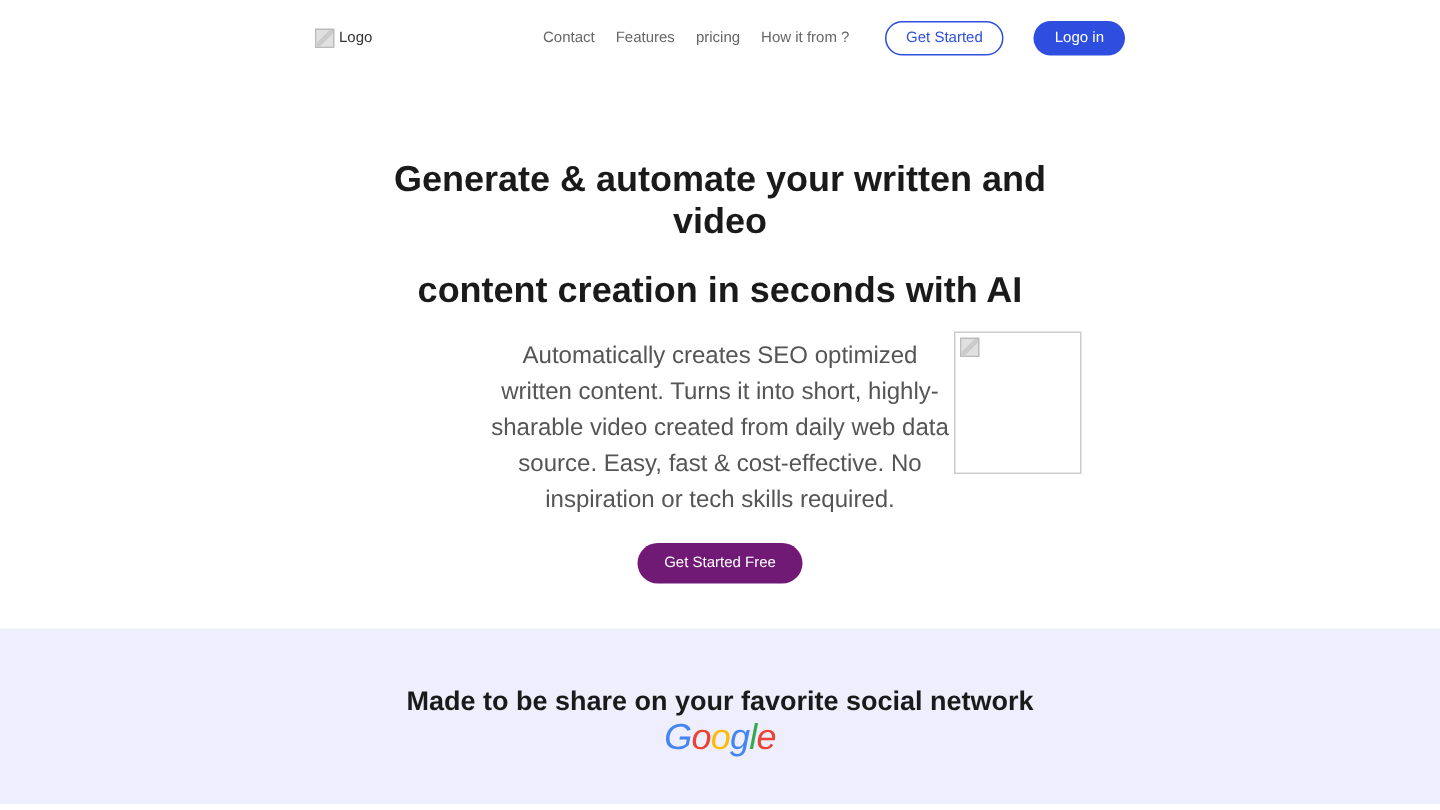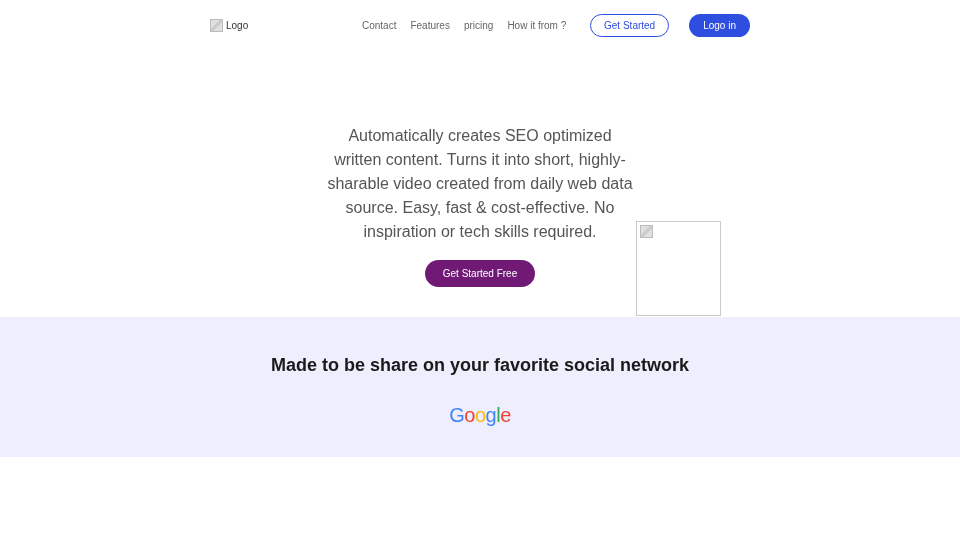--- a/index.html
+++ b/index.html
@@ -20,21 +20,21 @@
     .hero h1 { font-size: 24px; font-weight: 700; color: #1a1a1a; margin: 0 auto; max-width: 500px; }
     .hero h1 .line2 { display: block; margin-top: 18px; }
     .hero p { color: #555; font-size: 16px; line-height: 1.5; max-width: 310px; margin: 18px auto 0; }
     .btn-cta { border: none; color: #fff; background: #701a75; border-radius: 16px; padding: 8px 18px; font-size: 10px; cursor: pointer; margin-top: 16px; }
     
     .hero-img-broken { position: absolute; top: 170px; left: 636px; width: 85px; height: 95px; border: 1px solid #ccc; }
     .hero-img-broken::before { content: ''; position: absolute; top: 3px; left: 3px; width: 11px; height: 11px; background: linear-gradient(135deg, #e0e0e0 40%, #ccc 40%, #ccc 60%, #e0e0e0 60%); border: 1px solid #bbb; }
     
     .social-section { background: #EEEEFC; padding: 38px 0 30px; text-align: center; }
     .social-section h2 { font-size: 18px; font-weight: 700; color: #1a1a1a; }
-    .google-logo { margin-top: 28px; font-size: 20px; font-weight: 500; letter-spacing: -0.5px; }
+    .google-logo { font-size: 24px; font-weight: 500; letter-spacing: -0.5px; font-style: italic; }
     .g1 { color: #4285F4; } .g2 { color: #EA4335; } .g3 { color: #FBBC05; } .g4 { color: #4285F4; } .g5 { color: #34A853; } .g6 { color: #EA4335; }
   </style>
 </head>
 <body>
 
 <div class="header">
   <div class="logo-wrap">
       <span>Logo</span>
     </div>
   <nav class="nav">
@@ -43,20 +43,24 @@
     <a href="#">pricing</a>
     <a href="#">How it from ?</a>
   </nav>
   <div class="header-actions">
     <button class="btn-outline">Get Started</button>
     <button class="btn-primary">Logo in</button>
   </div>
 </div>
 
 <div class="hero">
+  <h1>
+    <span>Generate &amp; automate your written and video</span>
+    <span class="line2">content creation in seconds with AI</span>
+  </h1>
   <p>Automatically creates SEO optimized written content. Turns it into short, highly-sharable video created from daily web data source. Easy, fast &amp; cost-effective. No inspiration or tech skills required.</p>
   <button class="btn-cta">Get Started Free</button>
   <div class="hero-img-broken"></div>
 </div>
 
 <div class="social-section">
   <h2>Made to be share on your favorite social network</h2>
   <div class="google-logo"><span class="g1">G</span><span class="g2">o</span><span class="g3">o</span><span class="g4">g</span><span class="g5">l</span><span class="g6">e</span></div>
 </div>
 

